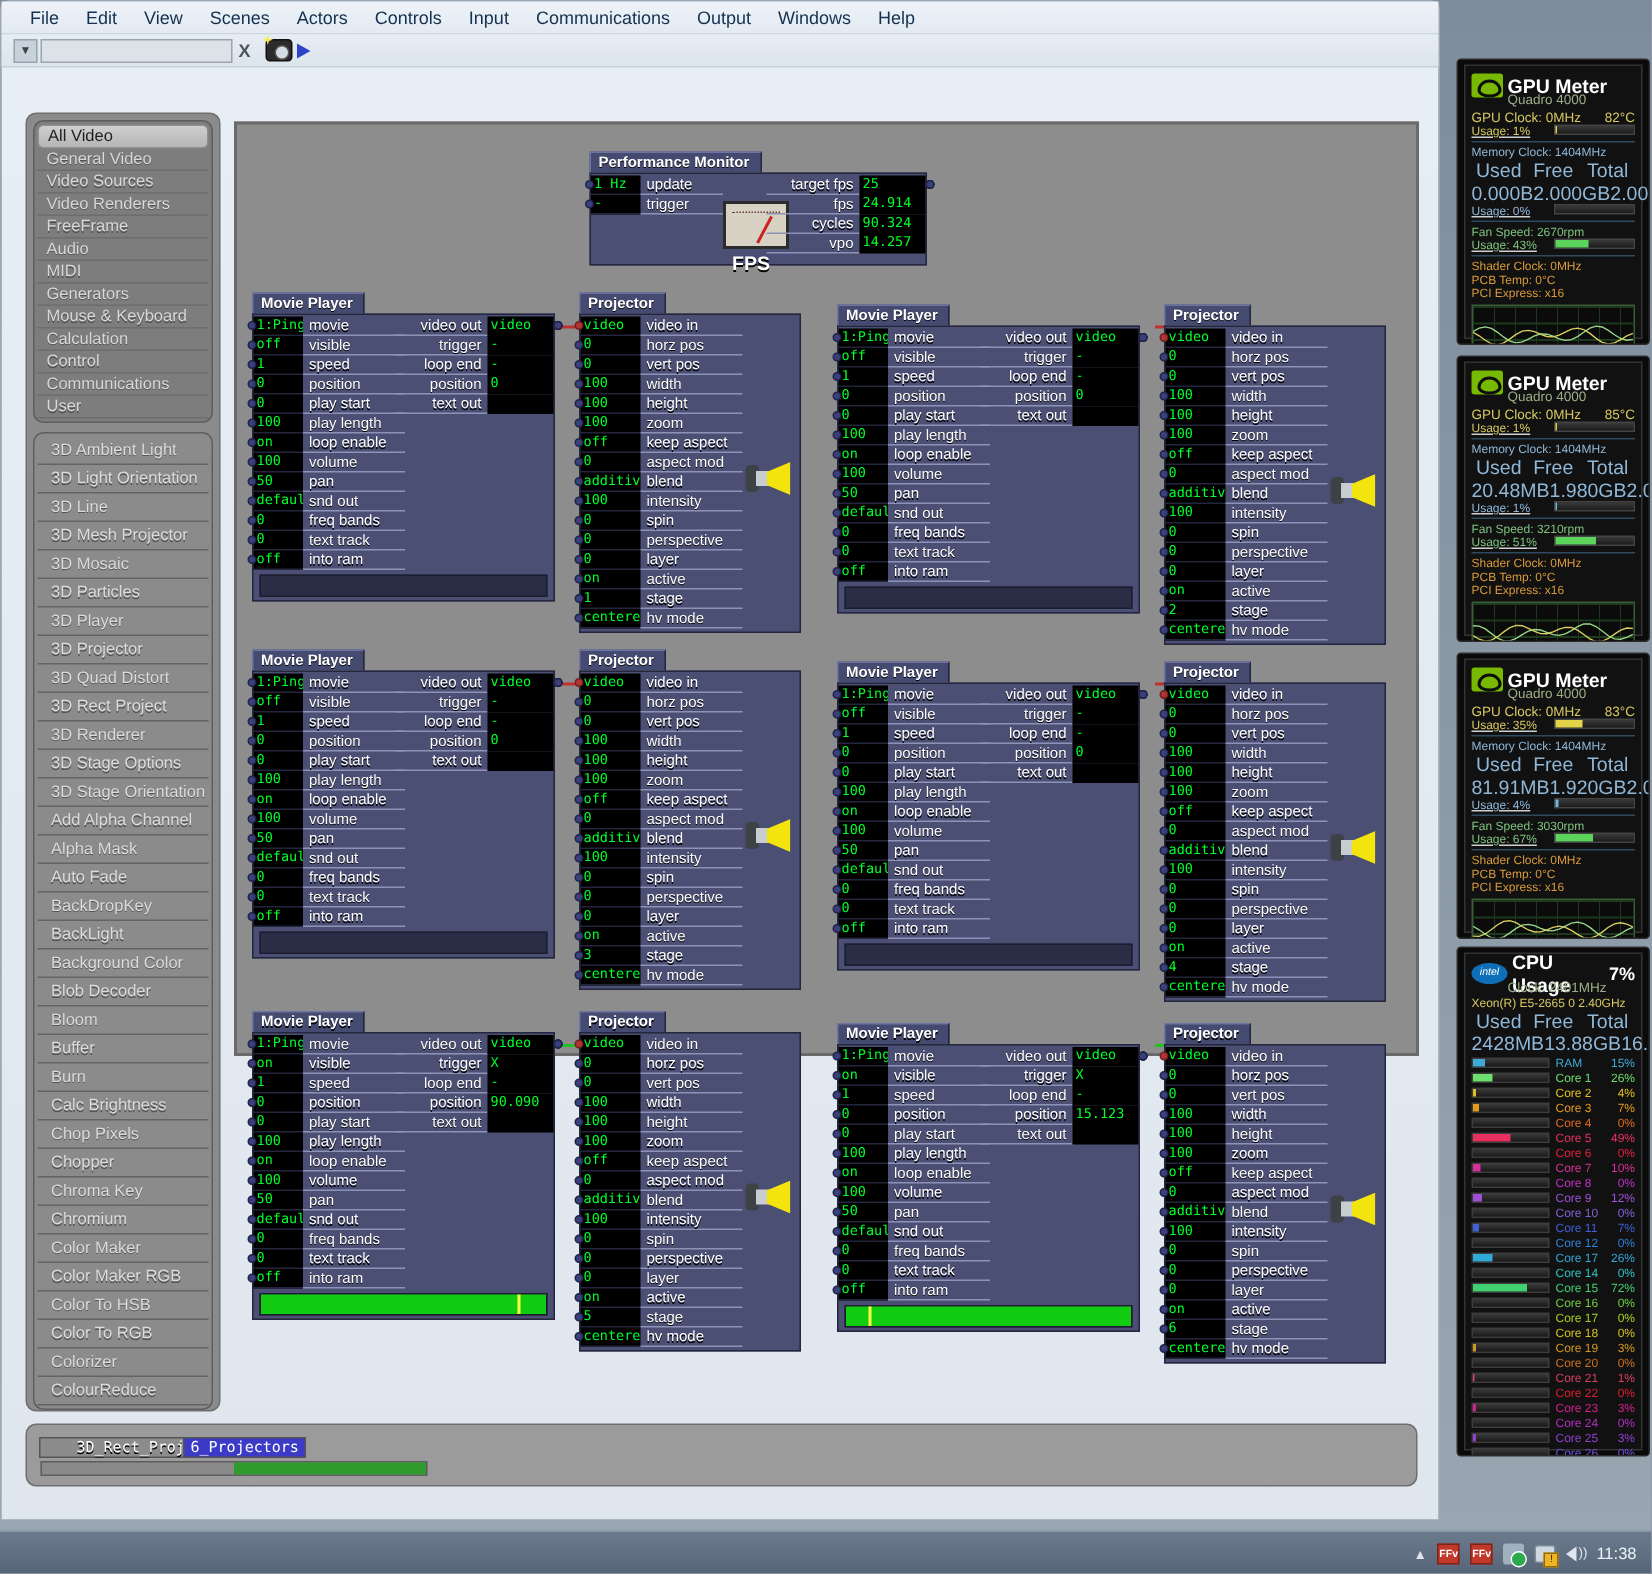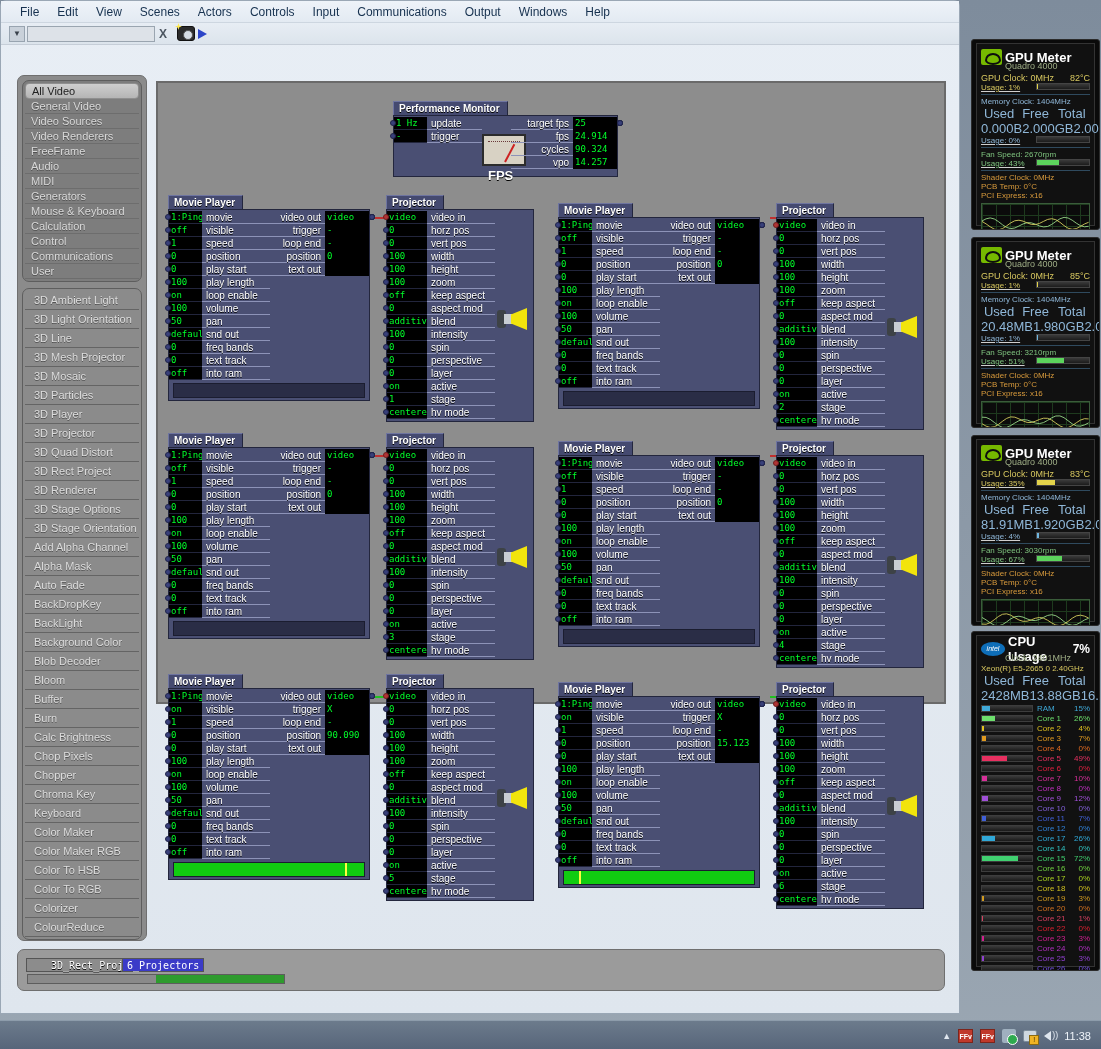--- a/index.html
+++ b/index.html
@@ -363,21 +363,21 @@
         <div class="actor-item">BackLight</div>
         <div class="actor-item">Background Color</div>
         <div class="actor-item">Blob Decoder</div>
         <div class="actor-item">Bloom</div>
         <div class="actor-item">Buffer</div>
         <div class="actor-item">Burn</div>
         <div class="actor-item">Calc Brightness</div>
         <div class="actor-item">Chop Pixels</div>
         <div class="actor-item">Chopper</div>
         <div class="actor-item">Chroma Key</div>
-        <div class="actor-item">Keyboard</div>
+        <div class="actor-item">Chromium</div>
         <div class="actor-item">Color Maker</div>
         <div class="actor-item">Color Maker RGB</div>
         <div class="actor-item">Color To HSB</div>
         <div class="actor-item">Color To RGB</div>
         <div class="actor-item">Colorizer</div>
         <div class="actor-item">ColourReduce</div>
       </div>
   </div>
 
   <div id="canvas">

